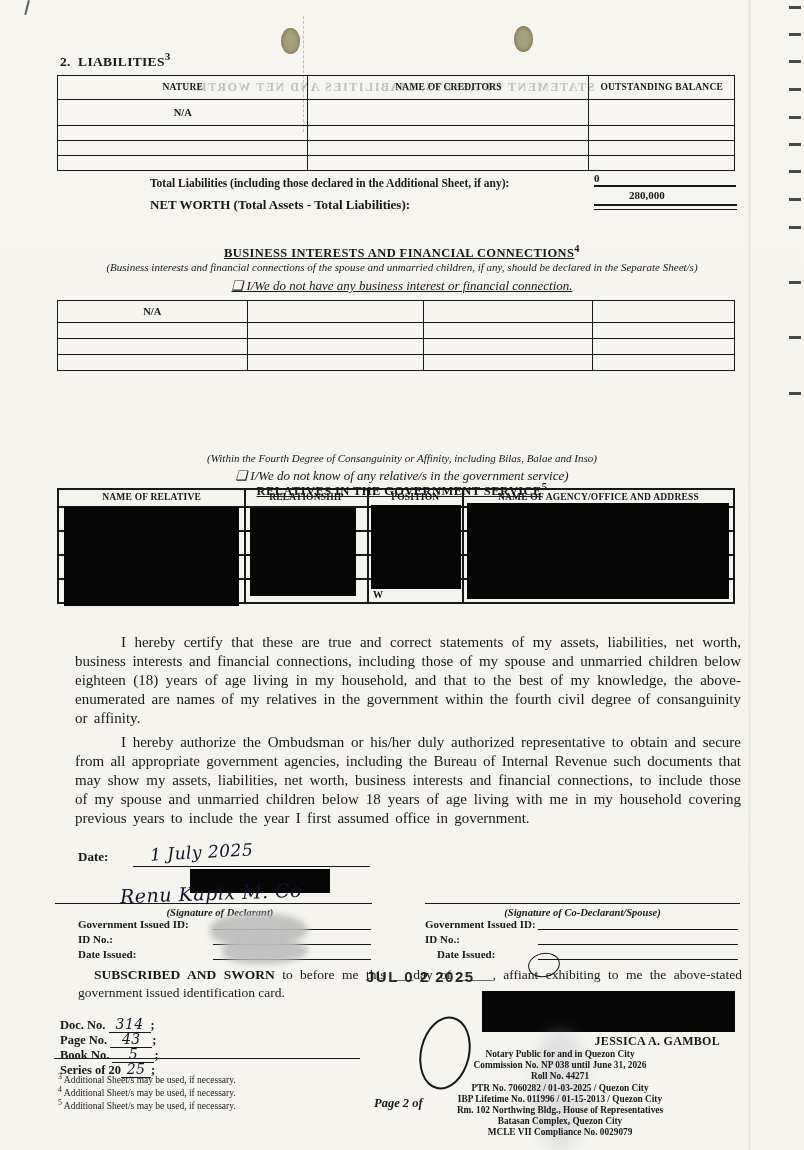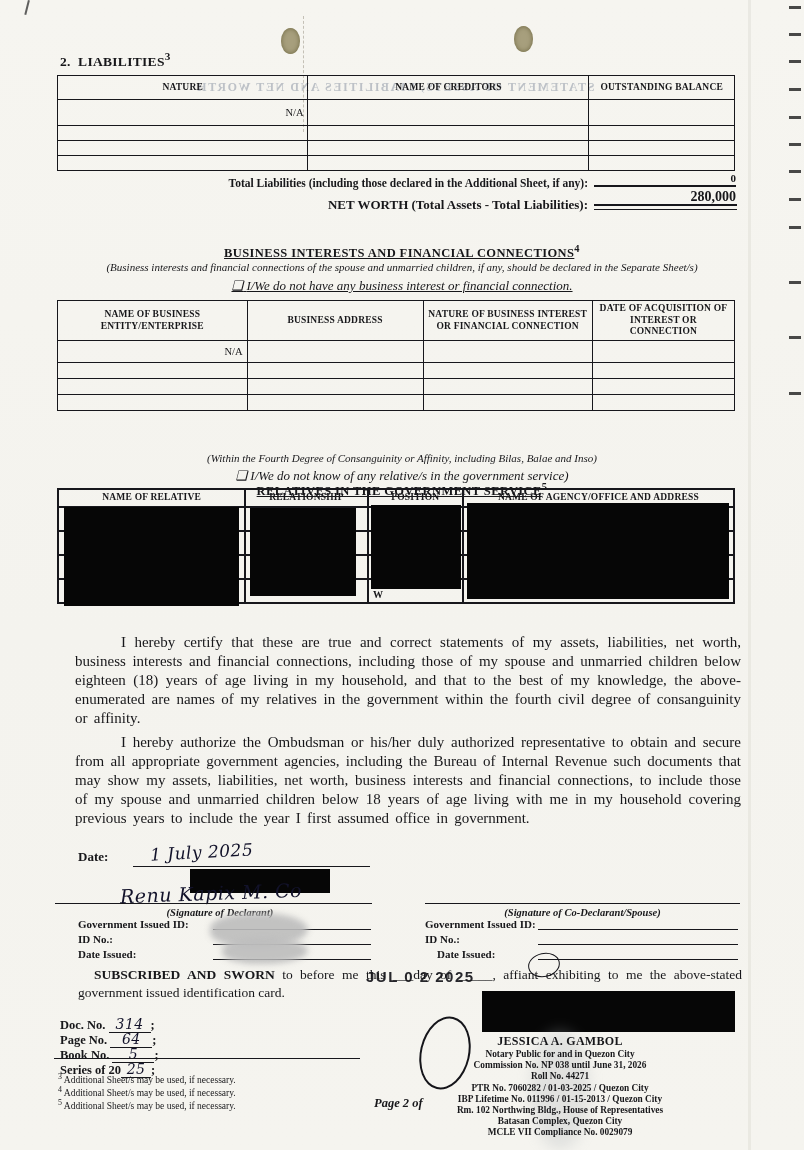--- a/index.html
+++ b/index.html
@@ -15,47 +15,47 @@
   .corner{position:absolute;left:26px;top:1px;width:8px;height:15px;
           border-left:2px solid #3a3a3a;transform:rotate(14deg);opacity:.8;}
   .bleed{position:absolute;left:80px;top:80px;width:630px;text-align:center;
          transform:scaleX(-1);color:#8f98a6;opacity:.55;font-weight:bold;
          font-size:12px;letter-spacing:1.6px;white-space:nowrap;}
   .smear{position:absolute;background:#aeb3b8;filter:blur(7px);opacity:.28;border-radius:50%;}
   
   .tbl{position:absolute;border-collapse:collapse;table-layout:fixed;background:transparent;}
   .tbl th,.tbl td{border:1.6px solid #17171c;padding:1px 4px;vertical-align:middle;}
   .tbl th{font-weight:bold;text-align:center;font-size:9.5px;line-height:1.25;letter-spacing:.2px;}
-  .tbl td{font-size:10.5px;font-weight:normal;text-align:right;}
+  .tbl td{font-size:10.5px;font-weight:bold;text-align:center;}
   .tbl-heavy th,.tbl-heavy td{border-width:2px;}
   
   .abs{position:absolute;}
   .b{font-weight:bold;}
   .i{font-style:italic;}
   .ctr{text-align:center;}
-  .rt{text-align:right;}
+  .rt{}
   .sec-head{position:absolute;left:0;width:804px;text-align:center;font-weight:bold;
             font-size:12.5px;letter-spacing:.4px;}
   .sec-head .u{text-decoration:underline;}
   .sub{position:absolute;left:0;width:804px;text-align:center;font-style:italic;font-size:11px;}
   .chk{position:absolute;left:0;width:804px;text-align:center;font-style:italic;
        font-size:13px;font-weight:500;}
   .para{position:absolute;left:75px;width:666px;font-size:15px;line-height:19px;
         text-align:justify;word-spacing:2.5px;text-indent:46px;}
   .line{position:absolute;border-bottom:1.6px solid #17171c;}
   .redact{position:absolute;background:#060606;}
   .hand{font-family:"DejaVu Serif",cursive;font-style:italic;color:#12122a;letter-spacing:.5px;}
   .siglabel{font-size:10.5px;font-weight:bold;font-style:italic;}
   .idlabel{font-size:11px;font-weight:bold;}
   .blob{position:absolute;background:#bdbdbd;filter:blur(3px);border-radius:48% 52% 55% 45%;opacity:.9;}
   .stamp{position:absolute;font-family:"Liberation Sans",sans-serif;font-weight:bold;
          font-size:15px;letter-spacing:1.5px;color:#26262b;}
   .loop{position:absolute;border:1.7px solid #15151a;border-radius:50%;background:transparent;}
   .notary{position:absolute;left:400px;top:1034px;width:320px;text-align:center;}
-  .notary .nm{font-size:12px;font-weight:bold;letter-spacing:.3px;}
+  .notary .nm{font-size:12px;font-weight:bold;letter-spacing:.3px;text-align:right;}
   .notary .ln{font-size:9.3px;font-weight:bold;line-height:11.2px;}
   .fn{position:absolute;left:58px;font-size:9.5px;}
   .docrow{position:absolute;left:60px;font-size:12.5px;font-weight:bold;}
   .docval{display:inline-block;min-width:42px;border-bottom:1.5px solid #17171c;
           text-align:center;font-weight:normal;}
 </style>
 </head>
 <body>
 
 <div class="page">
@@ -117,47 +117,41 @@
           <td></td>
           <td></td>
         </tr>
   </tbody>
     </table>
 
   <div class="abs b rt" style="left:150px;top:177px;width:438px;font-size:11.5px;">Total Liabilities (including those declared in the Additional Sheet, if any):</div>
   <div class="abs b rt" style="left:594px;top:172px;width:142px;font-size:11px;border-bottom:2px solid #17171c;padding-bottom:1px;">0</div>
 
   <div class="abs b rt" style="left:150px;top:197px;width:438px;font-size:13px;">NET WORTH (Total Assets - Total Liabilities):</div>
-  <div class="abs b rt" style="left:594px;top:189px;width:142px;font-size:14px;">280,000</div>
+  <div class="abs b rt" style="left:629px;top:189px;width:142px;font-size:11px;">280,000</div>
   <div class="line" style="left:594px;top:204px;width:143px;border-bottom-width:2.5px;"></div>
   <div class="line" style="left:594px;top:209px;width:143px;"></div>
 
   <div class="sec-head" style="top:243px;">
     <span class="u"><span>BUSINESS INTERESTS AND FINANCIAL CONNECTIONS</span></span><sup>4</sup>
   </div>
   <div class="sub" style="top:261px;">(Business interests and financial connections of the spouse and unmarried children, if any, should be declared in the Separate Sheet/s)</div>
   <div class="chk" style="top:278px;text-decoration:underline;">
     <span>❑</span>
     <span>I/We do not have any business interest or financial connection.</span>
   </div>
 
   <table class="tbl" style="left:57px;top:300px;width:678px;">
     <colgroup>
         <col style="width:28%">
         <col style="width:26%">
         <col style="width:25%">
         <col style="width:21%">
       </colgroup>
     <tbody>
-        <tr style="height:40px;">
-      <th>NAME OF BUSINESS ENTITY/ENTERPRISE</th>
-      <th>BUSINESS ADDRESS</th>
-      <th>NATURE OF BUSINESS INTEREST OR FINANCIAL CONNECTION</th>
-      <th>DATE OF ACQUISITION OF INTEREST OR CONNECTION</th>
-    </tr>
     <tr style="height:22px;">
       <td>N/A</td>
       <td></td>
           <td></td>
           <td></td>
     </tr>
     <tr style="height:16px;">
           <td></td>
           <td></td>
           <td></td>
@@ -269,21 +263,21 @@
   </div>
   <div class="loop" style="left:528px;top:953px;width:30px;height:22px;transform:rotate(-12deg);"></div>
   <div class="redact" style="left:482px;top:991px;width:253px;height:41px;"></div>
 
   <div class="docrow" style="top:1016px;">
     <span>Doc. No.</span>
     <span class="docval hand" style="font-size:14px;">314</span><span>;</span>
   </div>
   <div class="docrow" style="top:1031px;">
     <span>Page No.</span>
-    <span class="docval hand" style="font-size:14px;">64</span><span>;</span>
+    <span class="docval hand" style="font-size:14px;">43</span><span>;</span>
   </div>
   <div class="docrow" style="top:1046px;">
     <span>Book No.</span>
     <span class="docval hand" style="font-size:14px;">5</span><span>;</span>
   </div>
   <div class="docrow" style="top:1061px;">
     <span>Series of 20</span><span class="docval hand" style="font-size:14px;min-width:30px;">25</span><span>;</span>
   </div>
   <div class="line" style="left:54px;top:1058px;width:306px;"></div>
 

